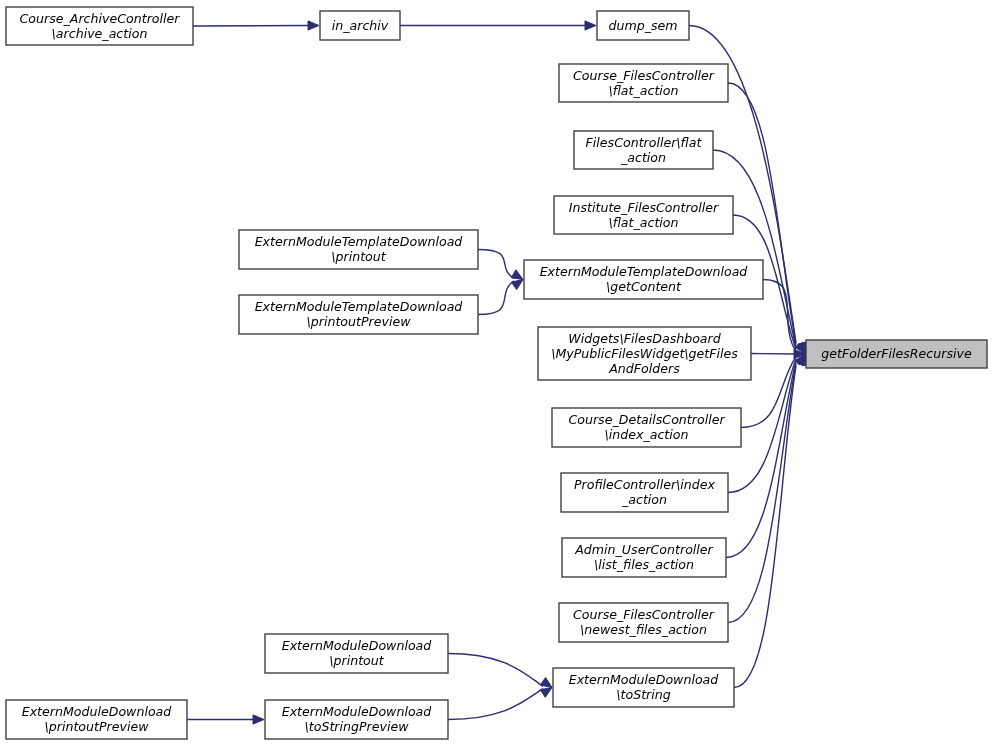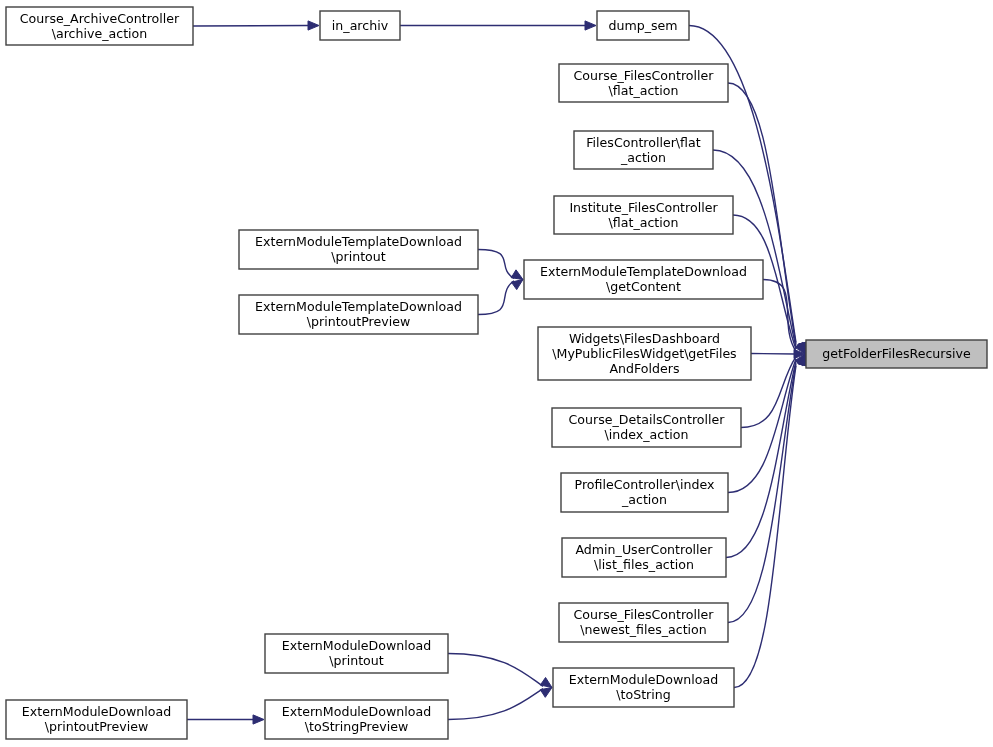--- a/index.html
+++ b/index.html
@@ -11,20 +11,21 @@
     width: 993px;
     height: 747px;
     font-family: "DejaVu Sans", sans-serif;
     overflow: hidden;
   }
   #graph-root {
     position: relative;
     width: 993px;
     height: 747px;
     background: #ffffff;
+    font-style: italic;
   }
   svg#callgraph {
     display: block;
     width: 993px;
     height: 747px;
   }
   .node-box {
     fill: #ffffff;
     stroke: #404040;
     stroke-width: 1.4;

